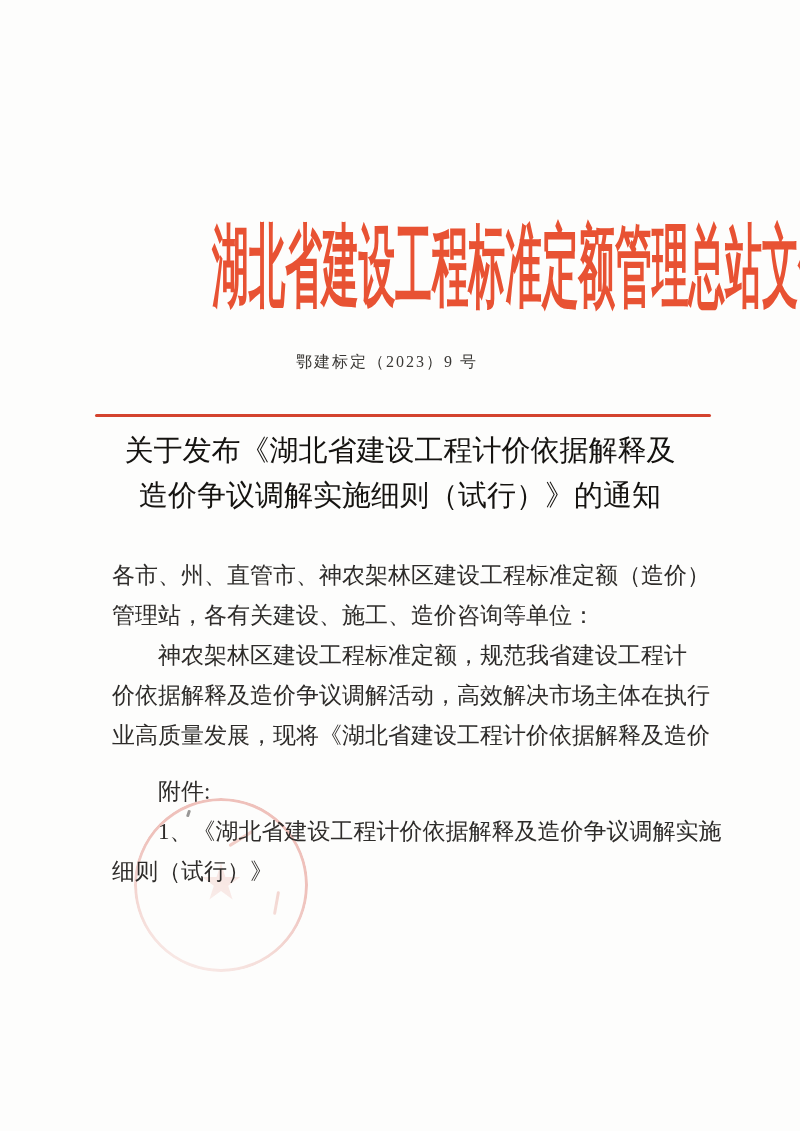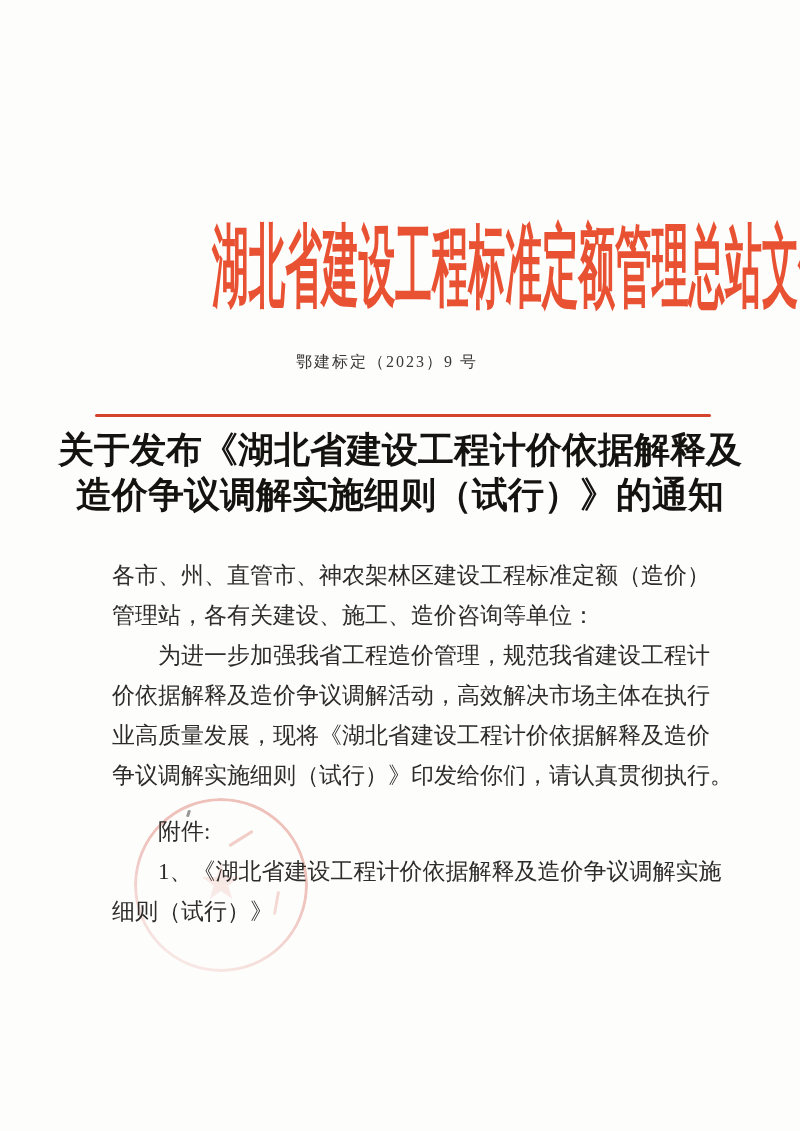--- a/index.html
+++ b/index.html
@@ -53,22 +53,22 @@
     background: #d4432e;
     border-radius: 2px;
   }
   
   .doc-title {
     position: absolute;
     top: 428px;
     left: 0;
     right: 0;
     text-align: center;
-    font-weight: bold;
-    font-size: 36px;
+    font-weight: normal;
+    font-size: 29px;
     line-height: 45px;
     color: #151310;
   }
   
   .body-text {
     position: absolute;
     top: 556px;
     left: 112px;
     width: 604px;
     font-size: 23px;
@@ -153,23 +153,22 @@
     <div class="seal-stroke-1"></div>
     <div class="seal-stroke-2"></div>
   </div>
 
   <div class="scan-speck"></div>
 
   <div class="body-text">
     <div class="line">各市、州、直管市、神农架林区建设工程标准定额（造价）</div>
     <div class="line">管理站，各有关建设、施工、造价咨询等单位：</div>
 
-    <div class="line indent">为进一步加强我省工程造价管理，规范我省建设工程计</div>
+    <div class="line indent">神农架林区建设工程标准定额，规范我省建设工程计</div>
     <div class="line">价依据解释及造价争议调解活动，高效解决市场主体在执行</div>
     <div class="line">业高质量发展，现将《湖北省建设工程计价依据解释及造价</div>
-    <div class="line">争议调解实施细则（试行）》印发给你们，请认真贯彻执行。</div>
 
     <div class="line indent gap-before">附件:</div>
     <div class="line indent">1、《湖北省建设工程计价依据解释及造价争议调解实施</div>
     <div class="line">细则（试行）》</div>
   </div>
 
 </div>
 
 </body></html>

